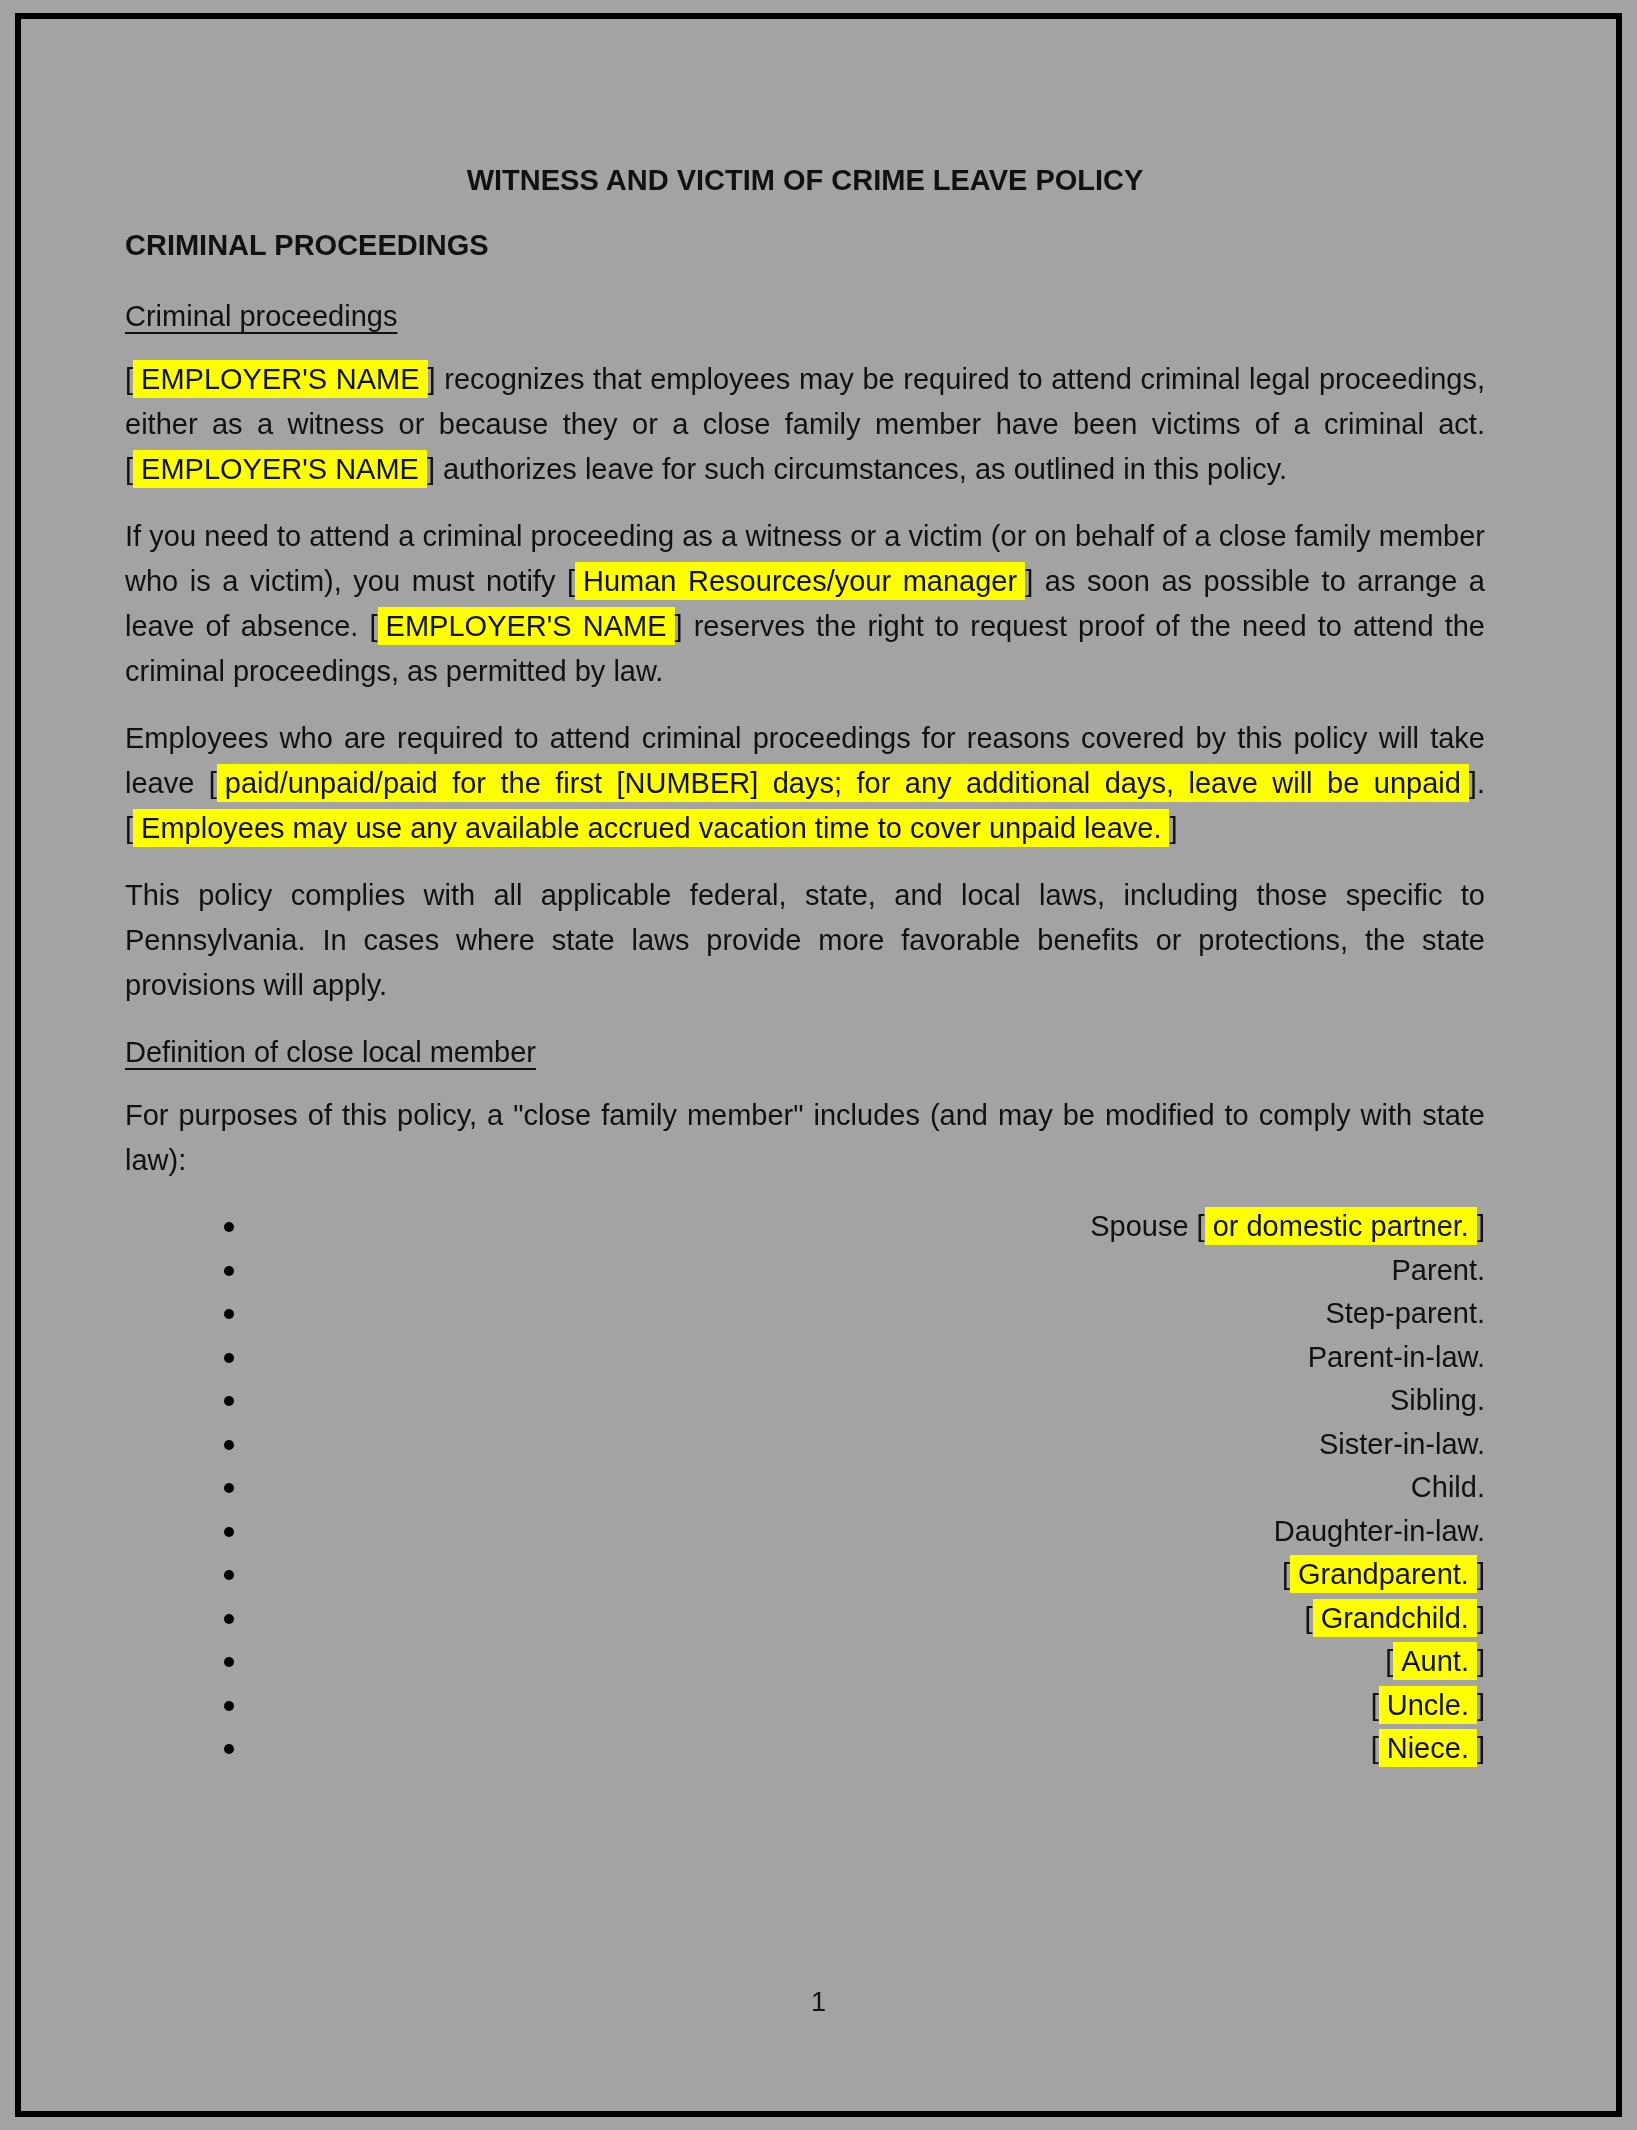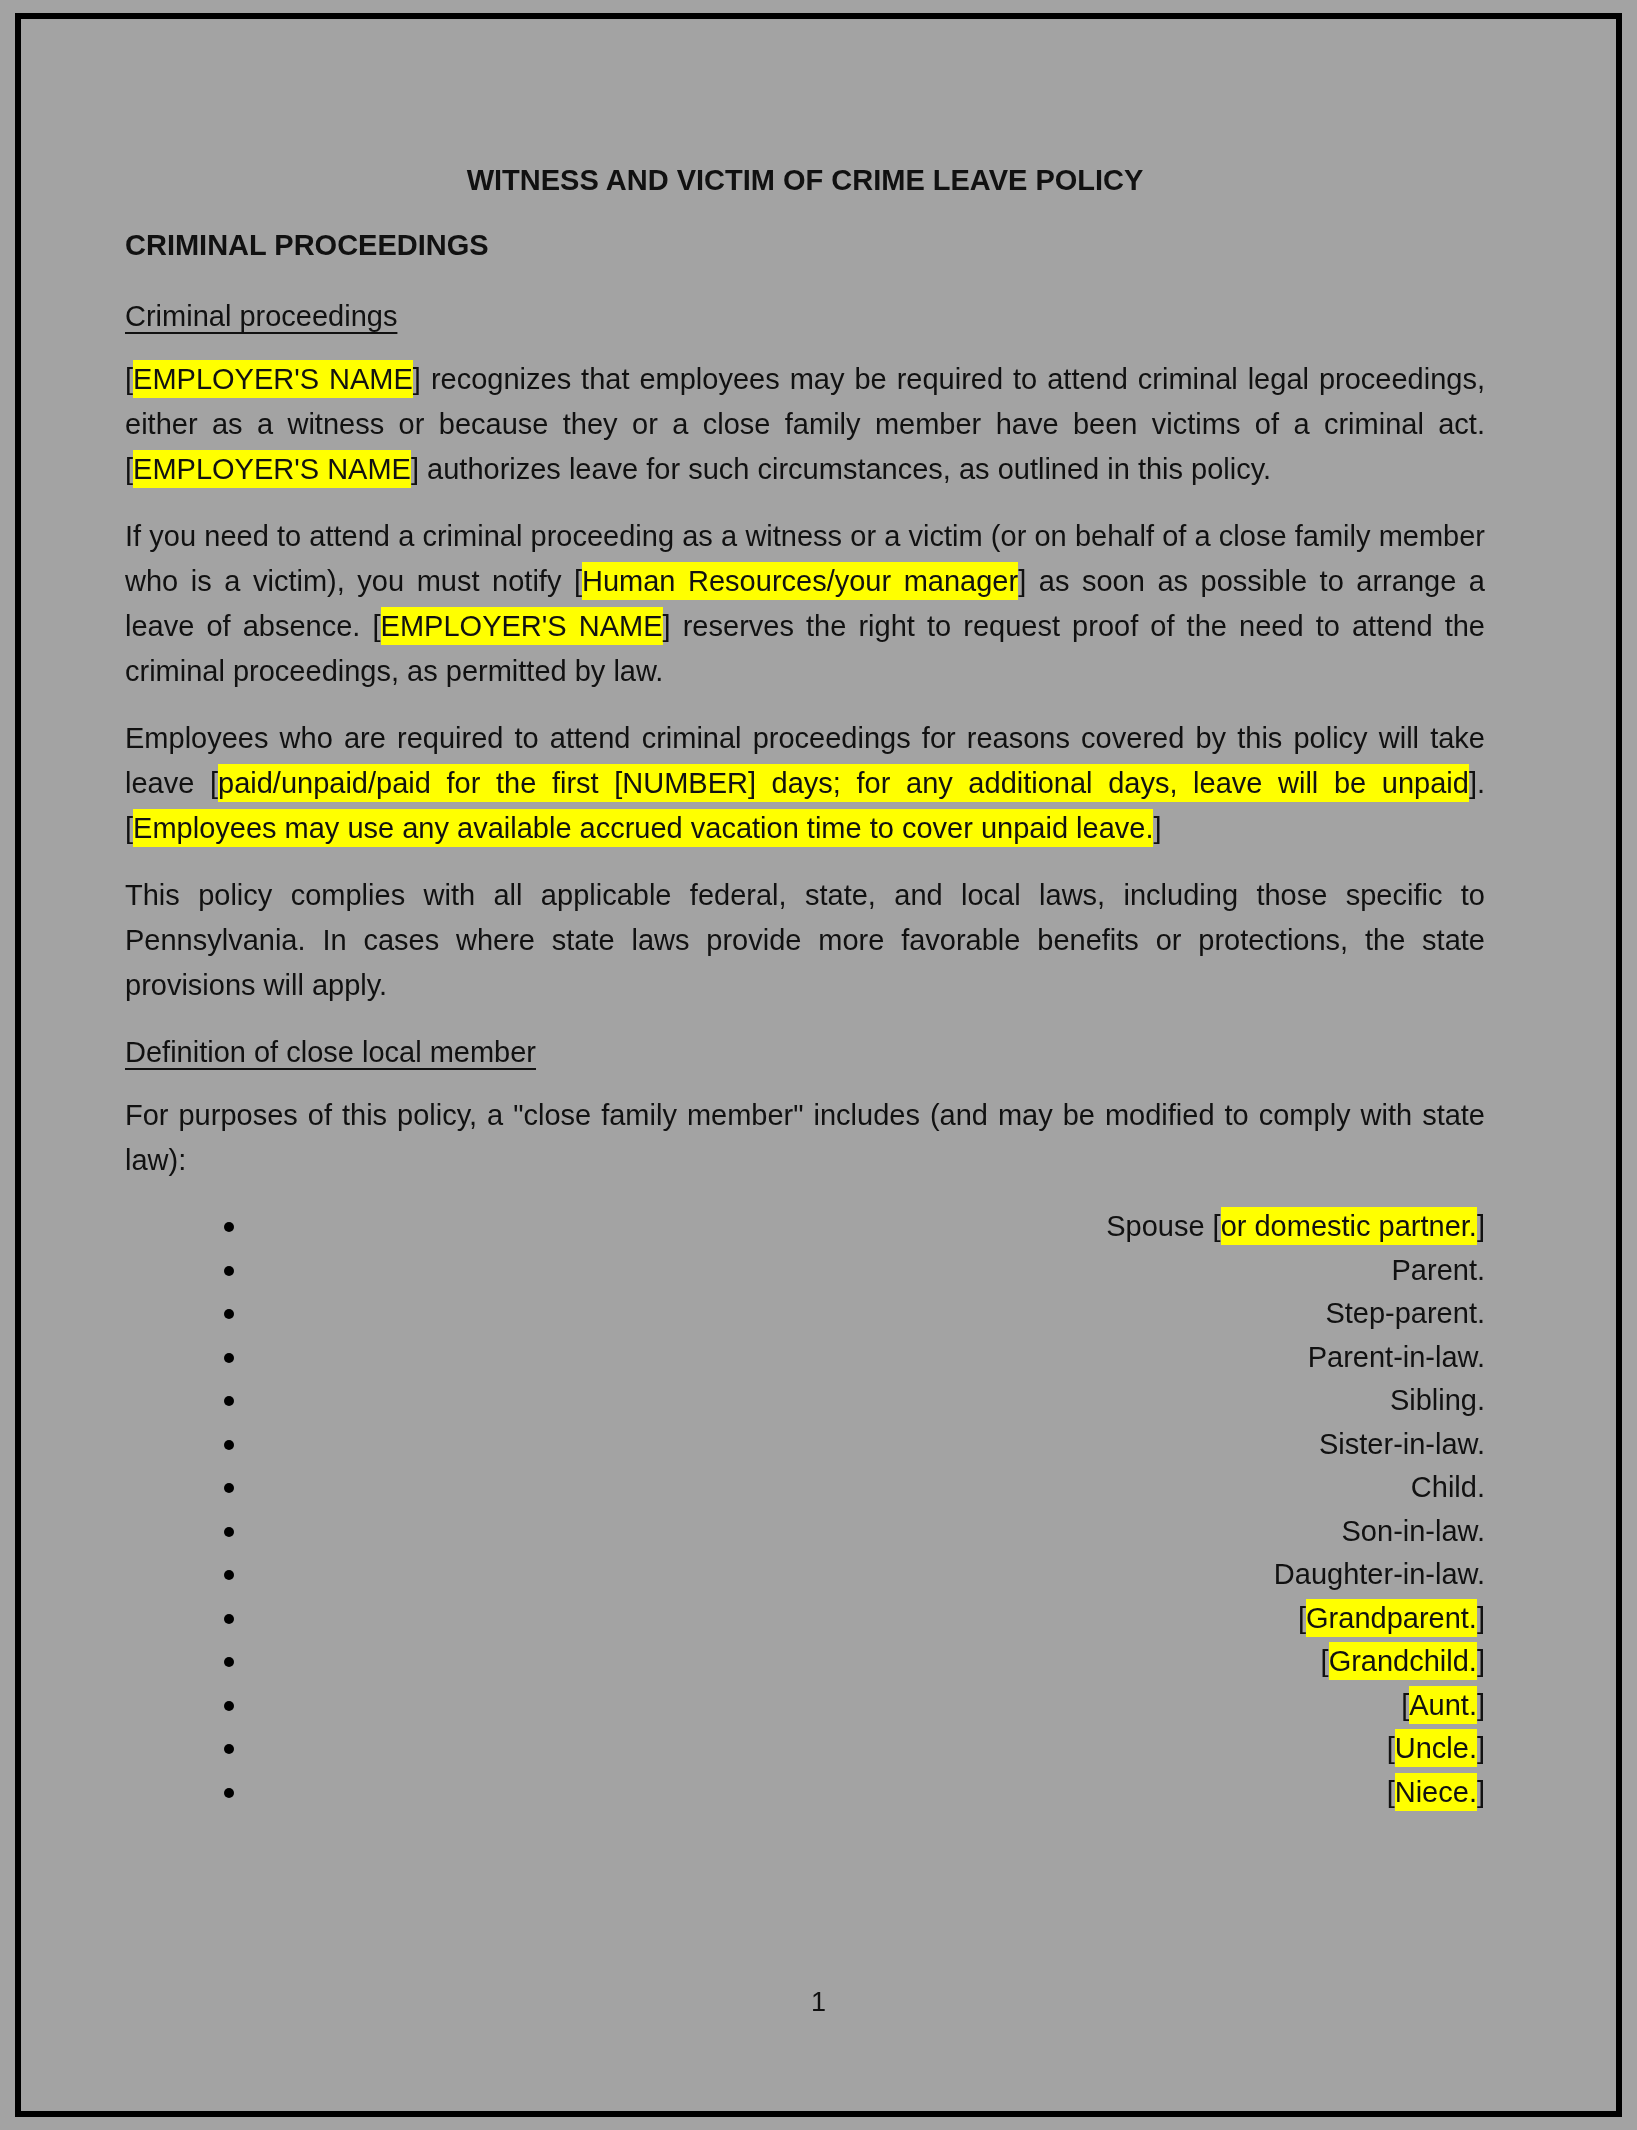--- a/index.html
+++ b/index.html
@@ -48,21 +48,21 @@
     text-decoration: underline;
     text-underline-offset: 6px;
     text-decoration-thickness: 2px;
   }
   p.para {
     margin: 0 0 22px 0;
     text-align: justify;
   }
   .hl {
     background: var(--hl, #ffff00);
-    padding: 3px 0;
+    padding: 3px 8px;
   }
   ul.fam-list {
     margin: 6px 0 0 0;
     padding: 0 0 0 97px;
     list-style: none;
   }
   ul.fam-list li {
     position: relative;
     padding-left: 46px;
     line-height: 43.5px;
@@ -110,21 +110,20 @@
     <p class="para"><span>For purposes of this policy, a "close family member" includes (and may be modified to comply with state law):</span></p>
 
     <ul class="fam-list">
         <li><span>Spouse [</span><span class="hl">or domestic partner.</span><span>]</span></li>
         <li><span>Parent.</span></li>
         <li><span>Step-parent.</span></li>
         <li><span>Parent-in-law.</span></li>
         <li><span>Sibling.</span></li>
         <li><span>Sister-in-law.</span></li>
         <li><span>Child.</span></li>
-        <li><span>Son-in-law.</span></li>
         <li><span>Daughter-in-law.</span></li>
         <li><span>[</span><span class="hl">Grandparent.</span><span>]</span></li>
         <li><span>[</span><span class="hl">Grandchild.</span><span>]</span></li>
         <li><span>[</span><span class="hl">Aunt.</span><span>]</span></li>
         <li><span>[</span><span class="hl">Uncle.</span><span>]</span></li>
         <li><span>[</span><span class="hl">Niece.</span><span>]</span></li>
       </ul>
   </div>
 
   <div class="footer">1</div>

